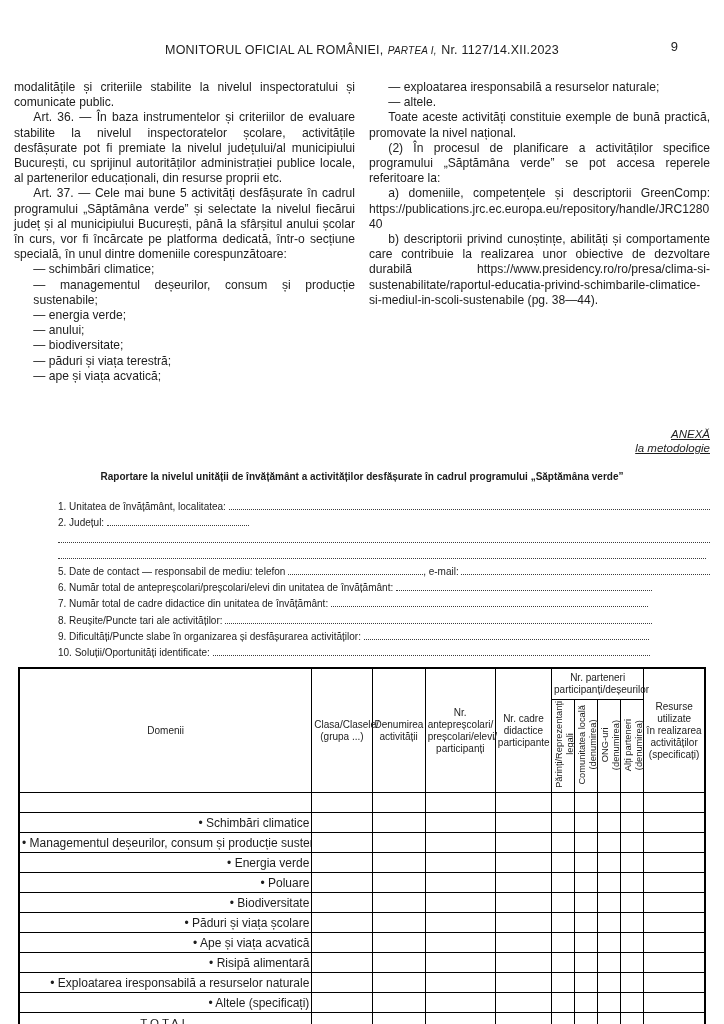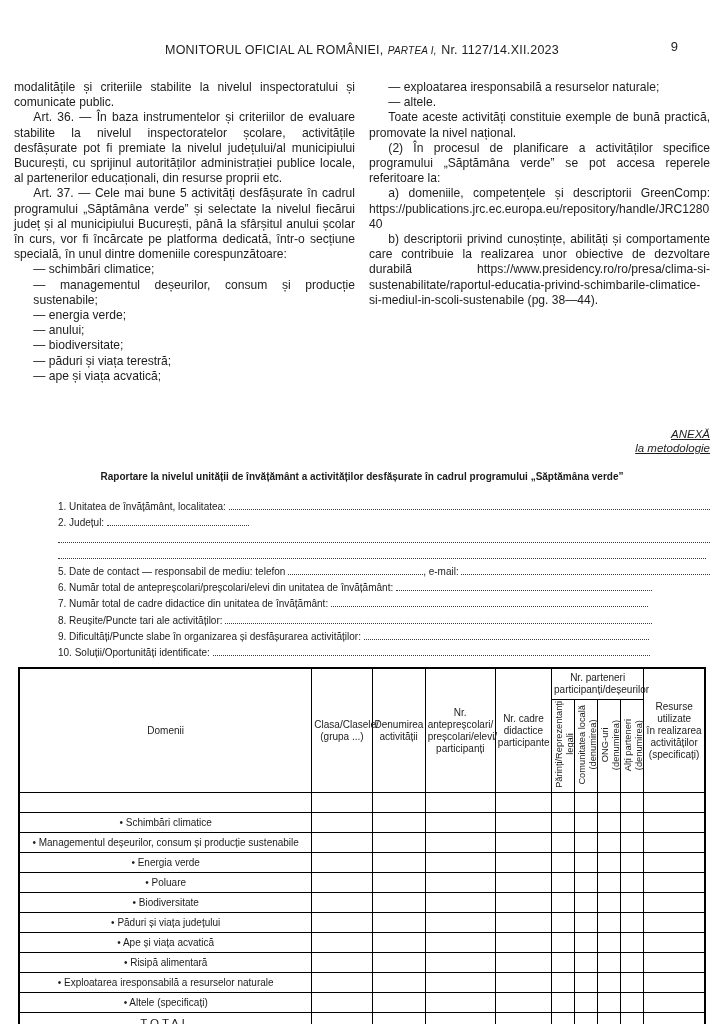--- a/index.html
+++ b/index.html
@@ -34,21 +34,21 @@
   #report-table{margin:9px 0 0 4px;width:688px;table-layout:fixed;border-collapse:collapse;border:2px solid #000;}
   #report-table th,#report-table td{border:1px solid #000;padding:1px 2px;font-weight:normal;}
   #report-table thead th{text-align:center;vertical-align:middle;white-space:pre-line;font-size:10px;line-height:12px;}
   tr.h1{height:32px;}
   tr.h2{height:92px;}
   .vth{padding:2px 0;vertical-align:middle;text-align:center;}
   .vspan{display:inline-block;writing-mode:vertical-rl;transform:rotate(180deg);
          white-space:pre-line;font-size:9.3px;line-height:10.5px;}
   #report-table tbody td{height:17px;}
   tr.blank-row td{height:8px;}
-  td.row-label{text-align:center;font-size:10px;padding-left:4px;white-space:nowrap;overflow:hidden;margin-top:17px;}
+  td.row-label{text-align:right;font-size:12px;padding-left:4px;white-space:nowrap;overflow:hidden;margin-top:17px;}
   tr.total-row td{height:19px;}
   td.total-cell{text-align:center;letter-spacing:3px;font-size:11.5px;}
 </style>
 </head>
 <body>
 
 <div class="page">
 
   <div class="doc-header">
     <span class="gz">MONITORUL OFICIAL AL ROMÂNIEI,</span>
@@ -247,21 +247,21 @@
           <td></td>
           <td></td>
           <td></td>
           <td></td>
           <td></td>
           <td></td>
           <td></td>
           <td></td>
         </tr>
         <tr>
-          <td class="row-label">• Păduri și viața județului</td>
+          <td class="row-label">• Păduri și viața școlare</td>
           <td></td>
           <td></td>
           <td></td>
           <td></td>
           <td></td>
           <td></td>
           <td></td>
           <td></td>
           <td></td>
         </tr>

